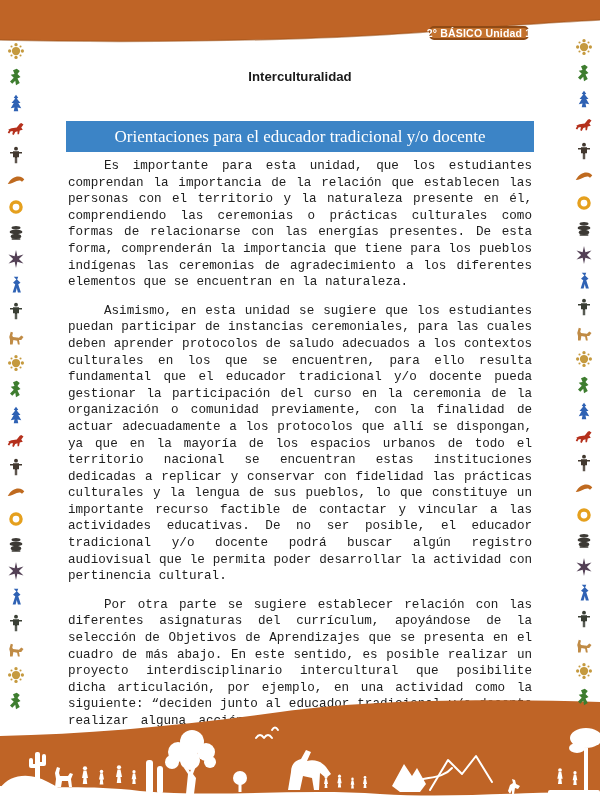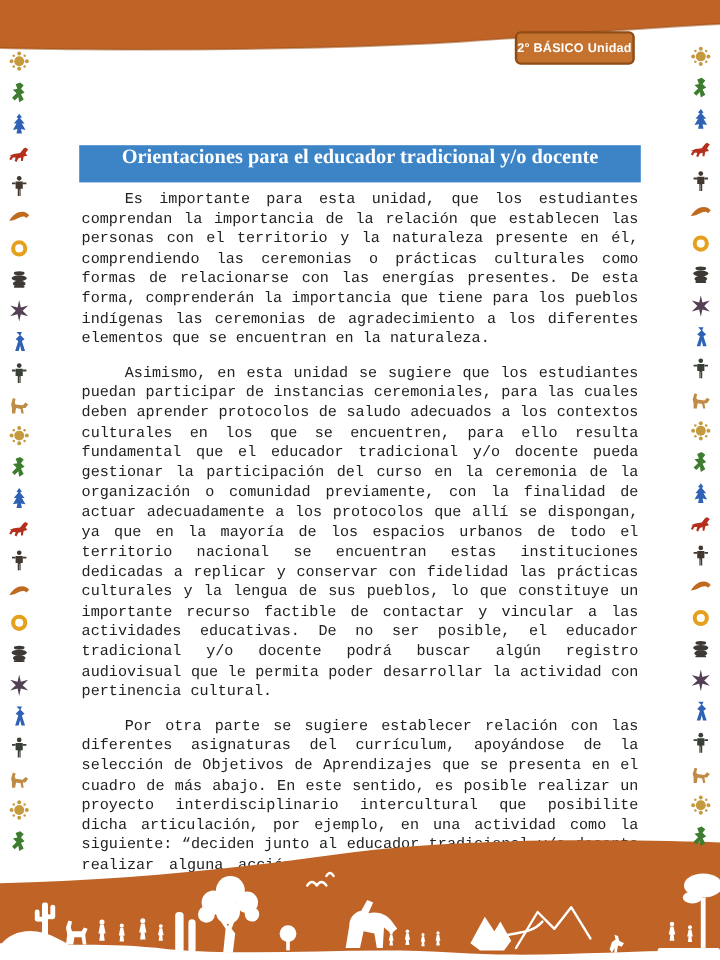--- a/index.html
+++ b/index.html
@@ -5,35 +5,35 @@
   html,body{margin:0;padding:0;background:#e8e8e8;}
   .page{
     position:relative;width:600px;height:800px;background:#fff;overflow:hidden;
     font-family:"Liberation Sans",sans-serif;margin:0 auto;
   }
   
   .header-svg{position:absolute;top:0;left:0;display:block;}
   .band{fill:var(--orange);}
   .band-edge{fill:none;stroke:var(--orange-dark);stroke-width:1.5;opacity:.55;}
   .badge{
-    position:absolute;top:26px;left:429px;width:100px;height:28px;box-sizing:border-box;
+    position:absolute;top:26px;left:429px;width:100px;height:14px;box-sizing:border-box;
     background:var(--badge-fill);border:2px solid var(--badge-border);border-radius:5px;
     color:#fff;font-size:10.5px;font-weight:bold;letter-spacing:.2px;
-    display:flex;align-items:center;justify-content:flex-start;white-space:nowrap;
+    display:flex;align-items:center;justify-content:center;white-space:nowrap;
   }
   
   .doc-title{
     position:absolute;top:66px;left:60px;width:480px;text-align:center;
     font-weight:bold;font-size:13.2px;line-height:1.65;color:#1a1a1a;
   }
   .banner{
     position:absolute;top:121px;left:66px;width:468px;height:31px;
     background:var(--blue);color:#fff;
-    font-family:"Liberation Serif",serif;font-weight:bold;font-size:17px;
-    display:flex;align-items:flex-start;justify-content:center;white-space:nowrap;
+    font-family:"Liberation Serif",serif;font-weight:normal;font-size:17px;
+    display:flex;align-items:center;justify-content:center;white-space:nowrap;
   }
   
   .content{
     position:absolute;top:158px;left:68px;width:464px;
     font-size:12.6px;line-height:16.6px;color:var(--text);text-align:justify;
   }
   .content p{margin:0 0 12px 0;text-indent:36px;font-family:Liberation Mono, monospace;}
   
   .strip{position:absolute;width:20px;display:flex;flex-direction:column;align-items:center;z-index:3;}
   .strip.left{left:6px;top:42px;}
@@ -374,20 +374,21 @@
         </svg>
       </span>
       <span class="strip-icon">
         <svg viewBox="0 0 24 24" fill="#3e7d2f">
           <use href="#g-dancer" xlink:href="#g-dancer"></use>
         </svg>
       </span>
     </div>
 
   <div class="doc-title">
+    <div>Interculturalidad</div>
   </div>
 
   <div class="banner">
       <span>Orientaciones para el educador tradicional y/o docente</span>
     </div>
 
   <div class="content">
     <p>Es importante para esta unidad, que los estudiantes comprendan la importancia de la relación que establecen las personas con el territorio y la naturaleza presente en él, comprendiendo las ceremonias o prácticas culturales como formas de relacionarse con las energías presentes. De esta forma, comprenderán la importancia que tiene para los pueblos indígenas las ceremonias de agradecimiento a los diferentes elementos que se encuentran en la naturaleza.</p>
     <p>Asimismo, en esta unidad se sugiere que los estudiantes puedan participar de instancias ceremoniales, para las cuales deben aprender protocolos de saludo adecuados a los contextos culturales en los que se encuentren, para ello resulta fundamental que el educador tradicional y/o docente pueda gestionar la participación del curso en la ceremonia de la organización o comunidad previamente, con la finalidad de actuar adecuadamente a los protocolos que allí se dispongan, ya que en la mayoría de los espacios urbanos de todo el territorio nacional se encuentran estas instituciones dedicadas a replicar y conservar con fidelidad las prácticas culturales y la lengua de sus pueblos, lo que constituye un importante recurso factible de contactar y vincular a las actividades educativas. De no ser posible, el educador tradicional y/o docente podrá buscar algún registro audiovisual que le permita poder desarrollar la actividad con pertinencia cultural.</p>
     <p>Por otra parte se sugiere establecer relación con las diferentes asignaturas del currículum, apoyándose de la selección de Objetivos de Aprendizajes que se presenta en el cuadro de más abajo. En este sentido, es posible realizar un proyecto interdisciplinario intercultural que posibilite dicha articulación, por ejemplo, en una actividad como la siguiente: “deciden junto al educador tradicional y/o docente realizar alguna acción que consideren importante para ese espacio. Por ejemplo, en el caso de que exista basura, una limpieza de la zona, una rogativa personal o comunitaria en la que los estudiantes puedan agradecer a las diferentes energías de la naturaleza que se encuentran allí, cantar una canción para ese espacio, etc.”. Esto se podría asociar en el caso de Historia, Geografía y Ciencias Sociales con “cuidar el espacio y las pertenencias comunes y de sus pares, etc.; cuidar el patrimonio y el medioambiente (OA 14).</p>

